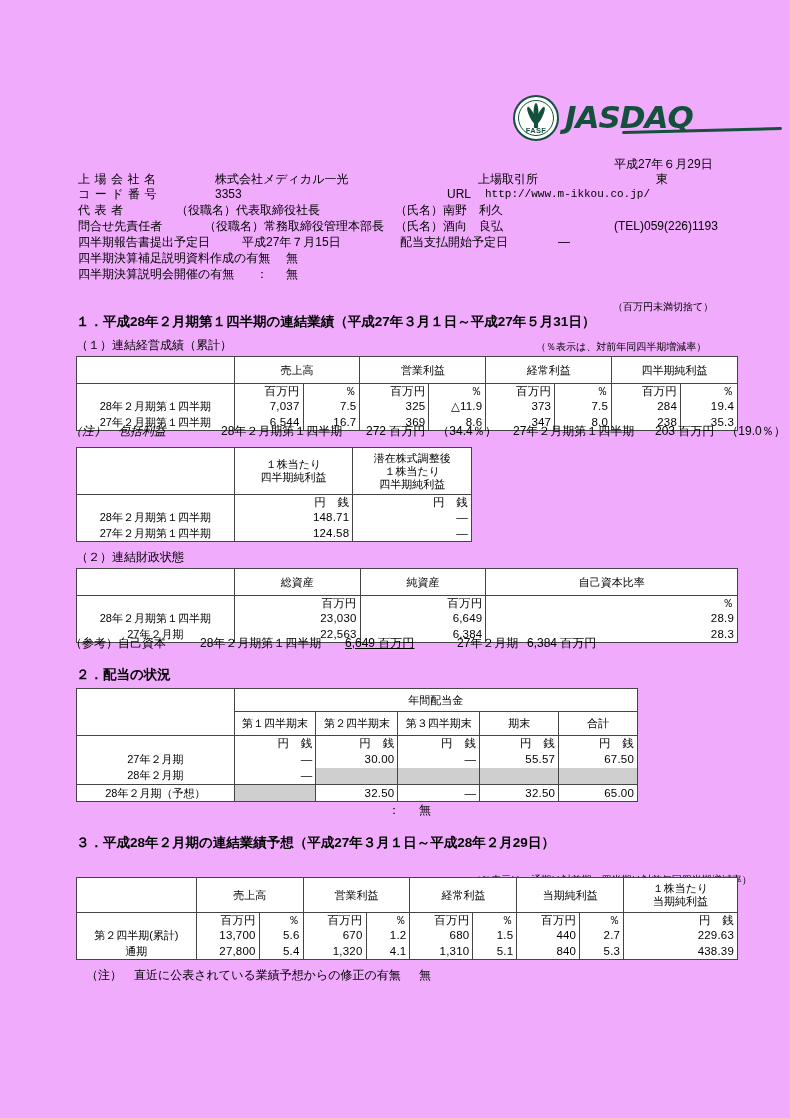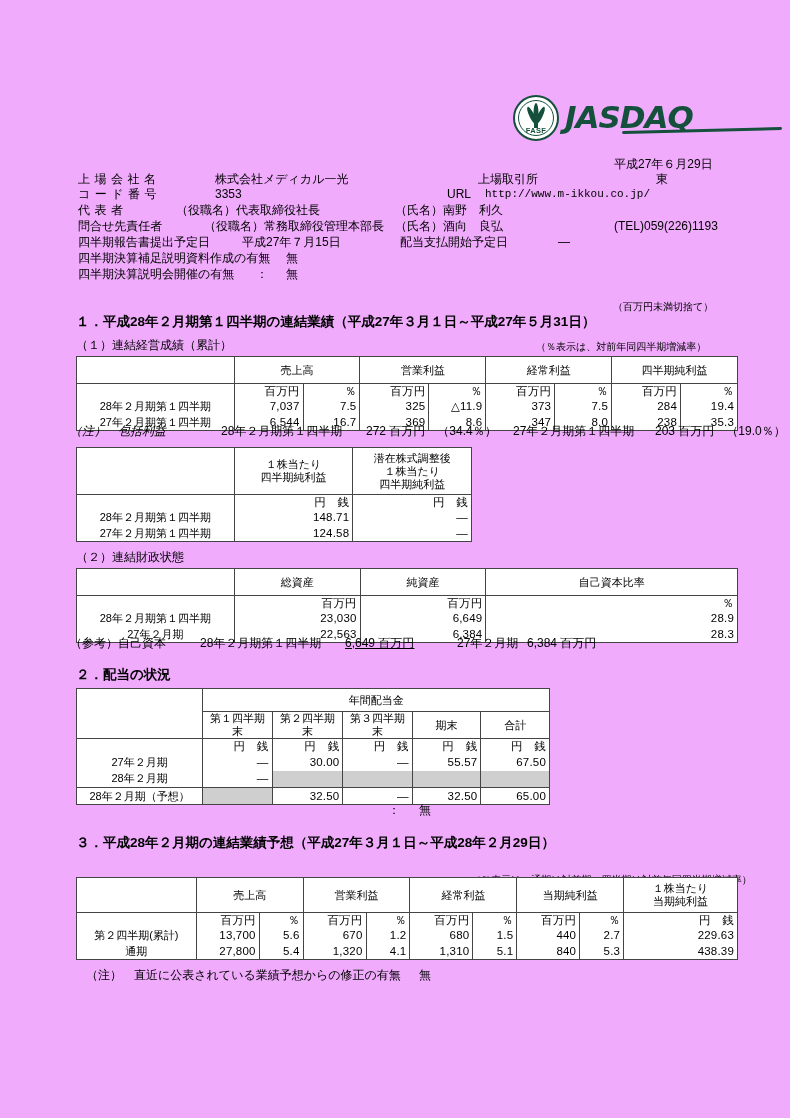--- a/index.html
+++ b/index.html
@@ -344,21 +344,21 @@
   </table>
 
   <div class="t t12" style="left:70px; top:636px;">（参考）自己資本</div>
   <div class="t t12" style="left:200px; top:636px;">28年２月期第１四半期</div>
   <div class="t t12" style="left:345px; top:636px;text-decoration:underline;">6,649 百万円</div>
   <div class="t t12" style="left:457px; top:636px;">27年２月期</div>
   <div class="t t12" style="left:527px; top:636px;">6,384 百万円</div>
 
   <div class="t t13 bold" style="left:76px; top:668px;">２．配当の状況</div>
 
-  <table class="fin" id="tbl-div" style="left:76px; top:688px; width:474px;">
+  <table class="fin" id="tbl-div" style="left:76px; top:688px; width:562px;">
     <colgroup>
       <col style="width:158px">
           <col style="width:82px">
           <col style="width:82px">
       <col style="width:82px">
           <col style="width:79px">
           <col style="width:79px">
     </colgroup>
     <thead>
       <tr style="height:23px;">

